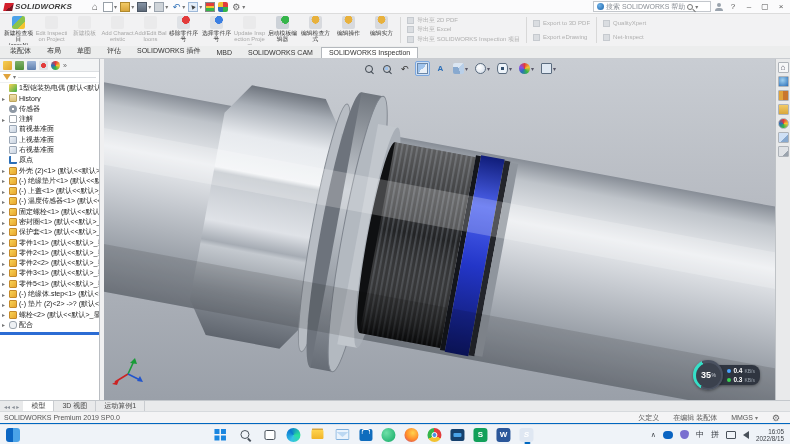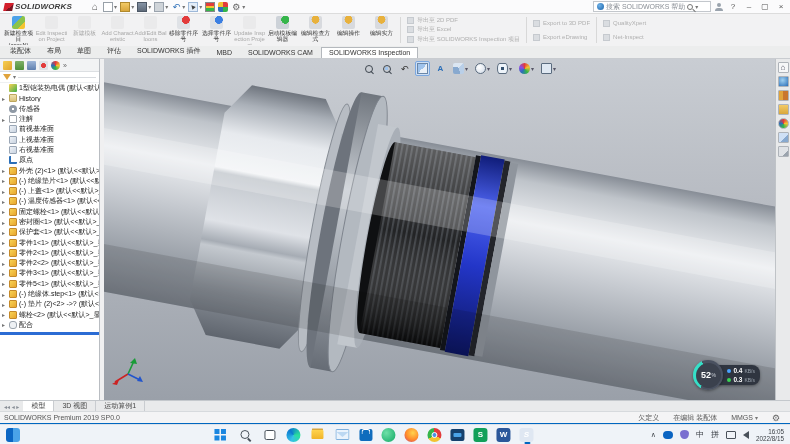--- a/index.html
+++ b/index.html
@@ -702,21 +702,21 @@
       <polygon points="0,26 7,22 5,27" fill="#c22"></polygon>
       <line x1="16" y1="16" x2="22" y2="3" stroke="#1a9b38" stroke-width="1.6"></line>
       <polygon points="23,0 18,5 25,6" fill="#1a9b38"></polygon>
       <line x1="16" y1="16" x2="28" y2="22" stroke="#2255cc" stroke-width="1.6"></line>
       <polygon points="31,24 25,23 28,18" fill="#2255cc"></polygon>
     </svg>
 
     <div id="monitor">
       <div id="mon-circle">
         <div id="mon-inner">
-          <span>52</span>
+          <span>35</span>
           <span class="pct">%</span>
         </div>
       </div>
       <div id="mon-rows">
 
           <div class="mrow">
             <span class="dot" style="background: rgb(74, 163, 255);"></span>
             <span class="mval">0.4</span>
             <span class="munit">KB/s</span>
           </div>

